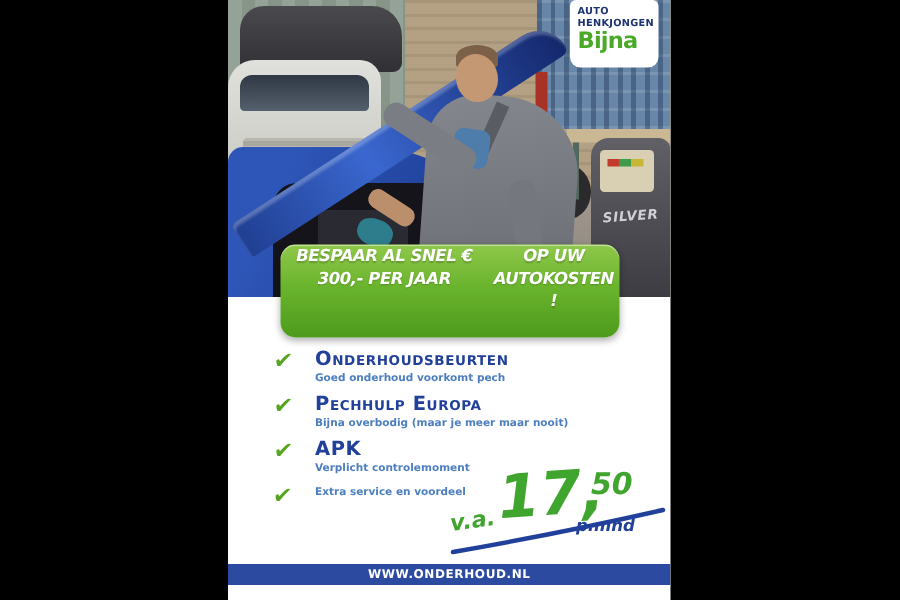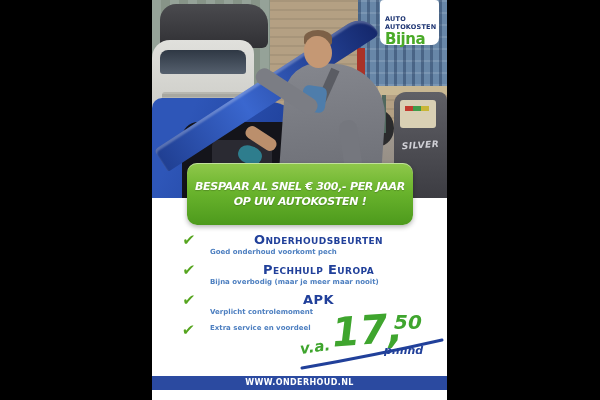--- a/index.html
+++ b/index.html
@@ -61,42 +61,42 @@
   .mech-head{left:152px;top:36px;width:28px;height:32px;background:#c59874;border-radius:46% 54% 48% 52%;}
   .mech-arm-left{left:94px;top:102px;width:70px;height:17px;background:#7b7d84;border-radius:8px;
       transform-origin:100% 50%;transform:rotate(33deg);}
   .mech-forearm-left{left:92px;top:132px;width:34px;height:13px;background:#bb8f6c;border-radius:6px;transform:rotate(33deg);}
   .mech-glove-left{left:86px;top:146px;width:24px;height:18px;background:#2e7d8d;border-radius:45%;transform:rotate(20deg);}
   .mech-arm-right{left:190px;top:120px;width:18px;height:58px;background:#75777e;border-radius:8px;transform:rotate(-8deg);}
   .mech-glove-right{left:190px;top:170px;width:22px;height:18px;background:#3c6fb0;border-radius:45%;}
 
   
   .logo-card{position:absolute;top:0;right:8px;width:59px;height:45px;background:#fff;
-      border-radius:4px 4px 7px 7px;box-sizing:border-box;padding:16px 0 0 5px;z-index:6;}
+      border-radius:4px 4px 7px 7px;box-sizing:border-box;padding:4px 0 0 5px;z-index:6;}
   .logo-auto{font-size:6.5px;font-weight:bold;color:#1d3472;line-height:7px;letter-spacing:.2px;}
   .logo-onderhoud{font-size:6.5px;font-weight:bold;color:#1d3472;line-height:8px;letter-spacing:.2px;}
   .logo-plan{font-size:15px;font-weight:bold;color:#4aaa28;line-height:17px;letter-spacing:-.5px;}
 
   
   .banner{position:absolute;left:35px;top:163px;width:226px;height:62px;border-radius:10px;z-index:7;
       background:linear-gradient(180deg,#90c84b 0%,#6ab42d 45%,#4d9a1c 100%);
       box-shadow:inset 0 1px 0 rgba(255,255,255,.45),0 2px 5px rgba(0,0,0,.3);
-      display:flex;flex-direction:column;justify-content:center;text-align:center;
+      display:flex;flex-direction:row;justify-content:space-between;text-align:center;
       color:#fff;font-weight:bold;font-style:italic;}
   .banner-line{font-size:11px;line-height:15px;letter-spacing:-.3px;
       text-shadow:0 1px 1px rgba(0,0,0,.2);}
 
   
   .checklist{position:absolute;left:30px;top:233px;width:245px;}
   .check-item{display:flex;margin-bottom:6px;}
   .check-mark{width:28px;flex:0 0 28px;font-size:15px;line-height:15px;color:#56a51f;
       font-weight:bold;transform:skewX(-6deg);}
   .check-texts{flex:1;}
   .check-title{font-size:13px;line-height:14px;font-weight:bold;color:#21409a;
-      font-variant:small-caps;letter-spacing:.4px;text-align:center;}
+      font-variant:small-caps;letter-spacing:.4px;}
   .check-title.script{font-variant:normal;font-size:14.5px;letter-spacing:0;}
   .check-sub{font-size:7px;line-height:9px;font-weight:bold;color:#4d7fc0;margin-top:1px;}
 
   
   .price{position:absolute;left:146px;top:312px;width:148px;height:66px;z-index:3;}
   .price svg{position:absolute;left:0;top:0;}
   .price-prefix{position:absolute;left:2px;top:26px;font-size:15px;font-weight:bold;
       font-style:italic;color:#3fa52e;transform:rotate(-8deg);}
   .price-amount{position:absolute;left:34px;top:-8px;font-size:40px;line-height:52px;
       font-weight:bold;font-style:italic;color:#3fa52e;transform:rotate(-4deg);}
@@ -150,21 +150,21 @@
       <div class="mech-head"></div>
       <div class="mech-arm-left"></div>
       <div class="mech-forearm-left"></div>
       <div class="mech-glove-left"></div>
       <div class="mech-arm-right"></div>
       <div class="mech-glove-right"></div>
     </div>
 
     <div class="logo-card">
       <div class="logo-auto">AUTO</div>
-      <div class="logo-onderhoud">AUTOKOSTEN</div>
+      <div class="logo-onderhoud">HENKJONGEN</div>
       <div class="logo-plan">Bijna</div>
     </div>
 
     <div class="banner">
       <div class="banner-line">BESPAAR AL SNEL € 300,- PER JAAR</div>
       <div class="banner-line">OP UW AUTOKOSTEN !</div>
     </div>
 
     <div class="checklist">
       <div class="check-item">

